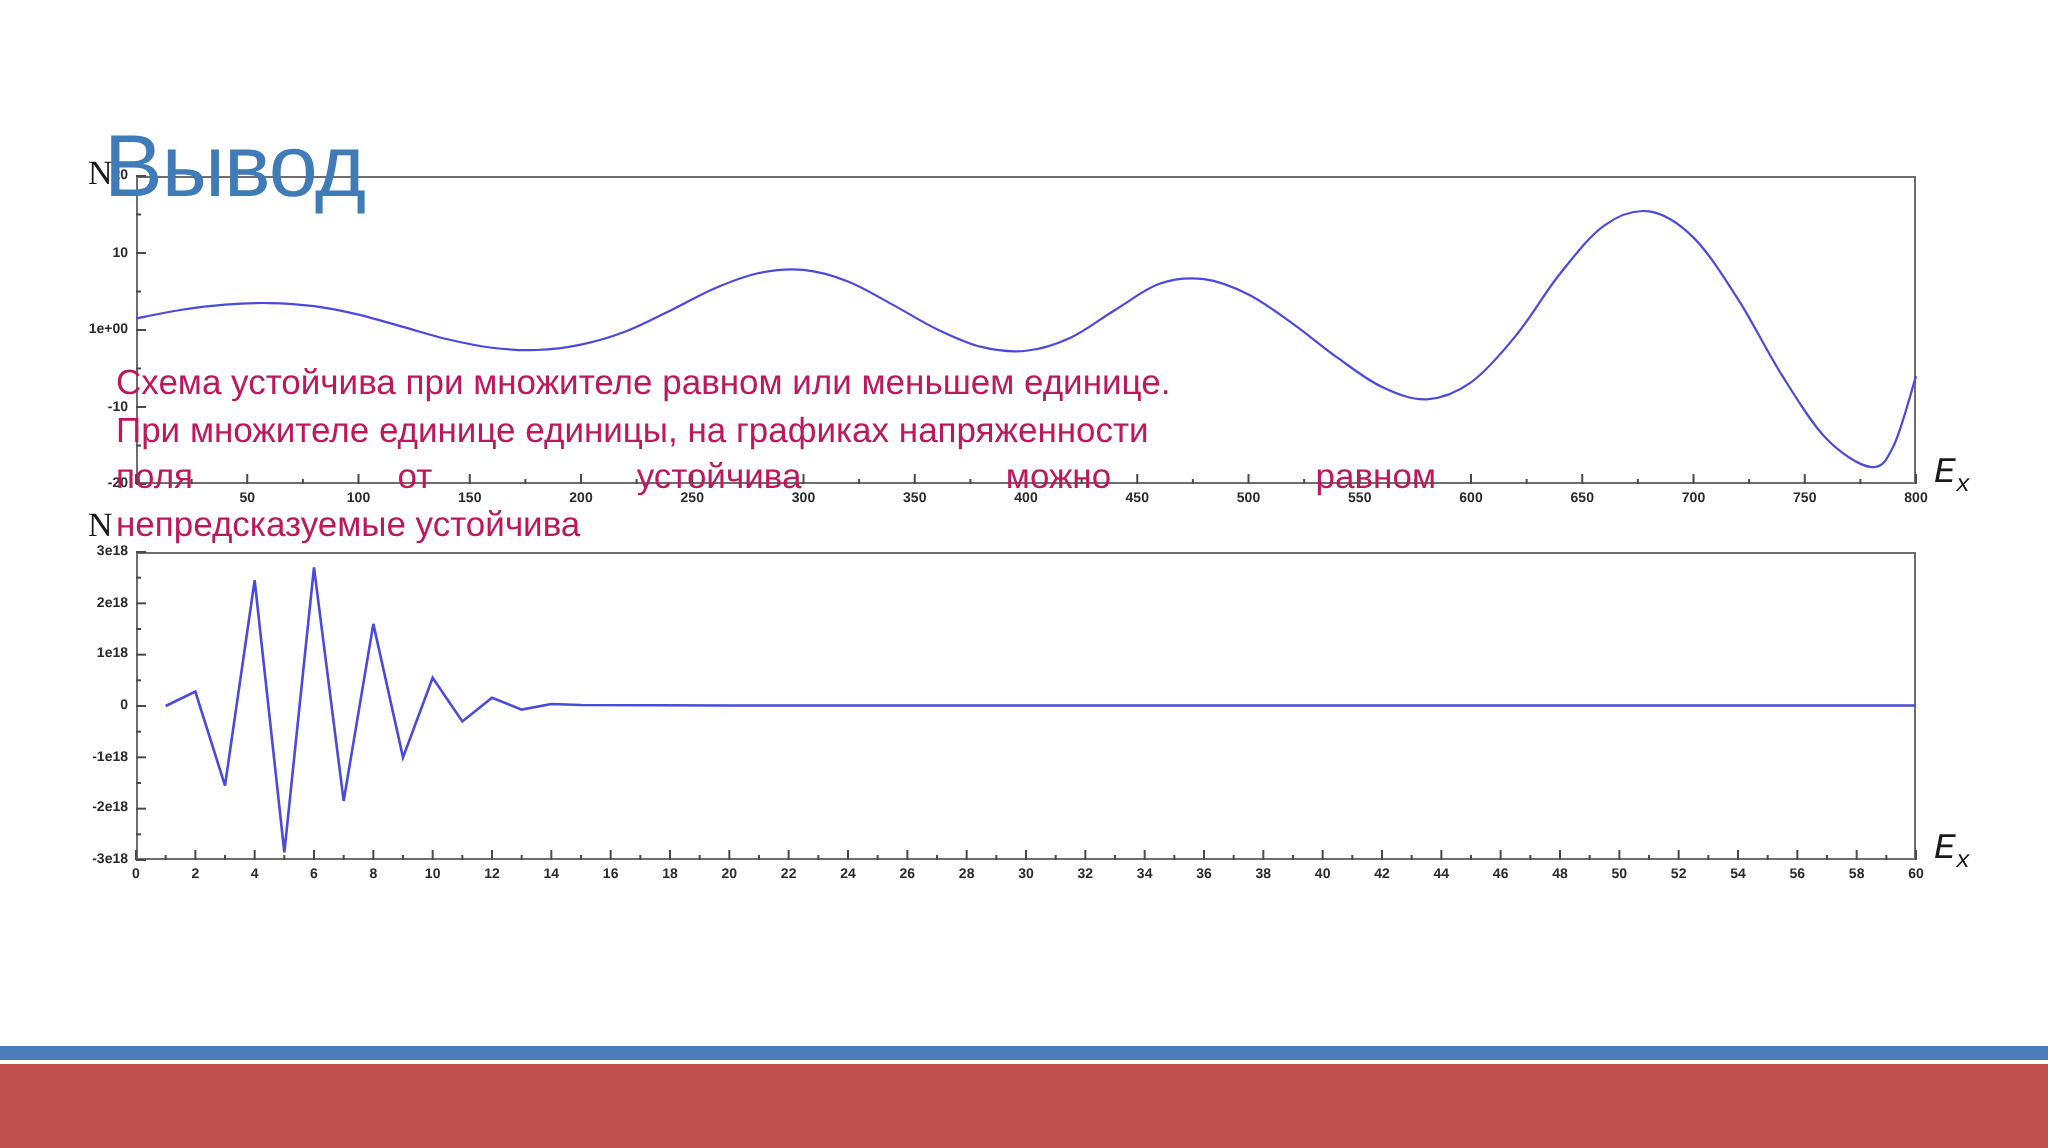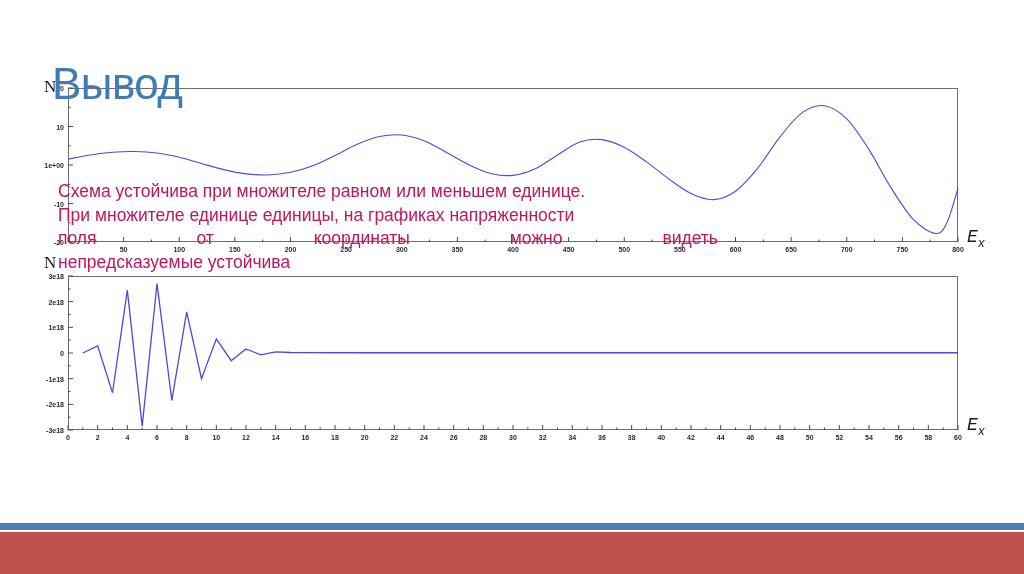--- a/index.html
+++ b/index.html
@@ -354,22 +354,22 @@
     <span>E</span><sub>x</sub>
   </div>
 </div>
 
 <div id="body-text">
   <div class="line">Схема устойчива при множителе равном или меньшем единице.</div>
   <div class="line">При множителе единице единицы, на графиках напряженности</div>
   <div class="justify" id="line3">
       <span class="line">поля</span>
       <span class="line">от</span>
-      <span class="line">координаты</span>
+      <span class="line">устойчива</span>
       <span class="line">можно</span>
-      <span class="line">видеть</span>
+      <span class="line">равном</span>
     </div>
   <div class="line">непредсказуемые устойчива</div>
 </div>
 
 <div id="footer-blue-bar"></div>
 <div id="footer-white-gap"></div>
 <div id="footer-red-bar"></div>
 
 </body></html>

